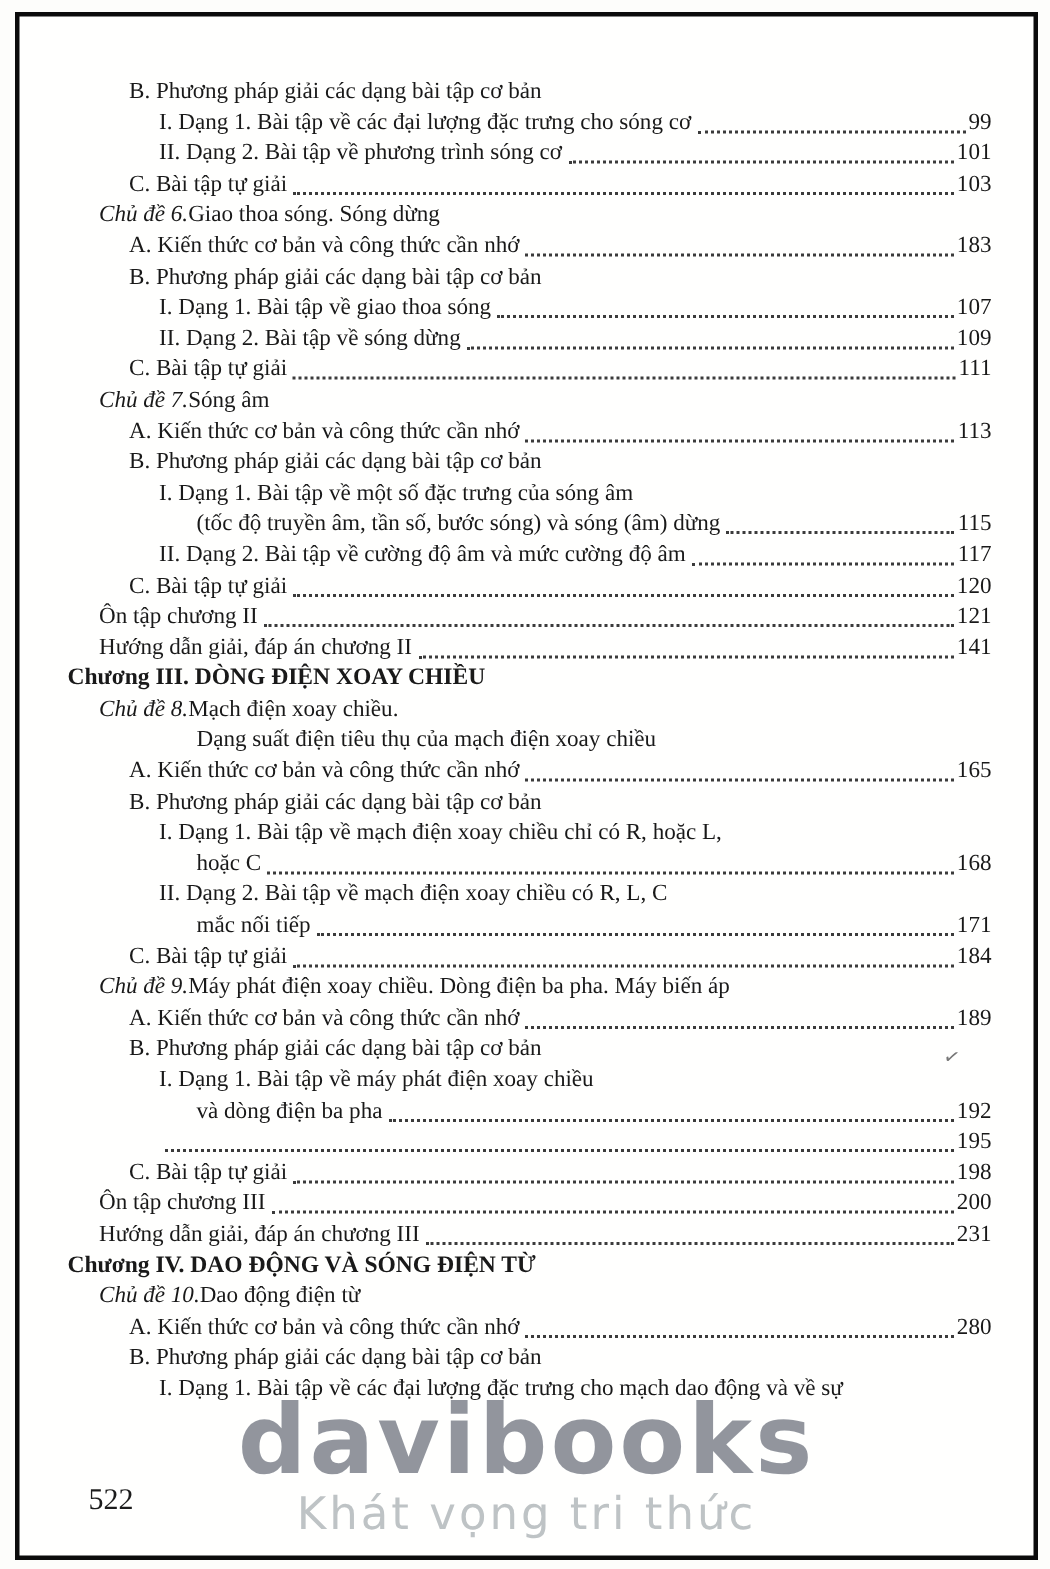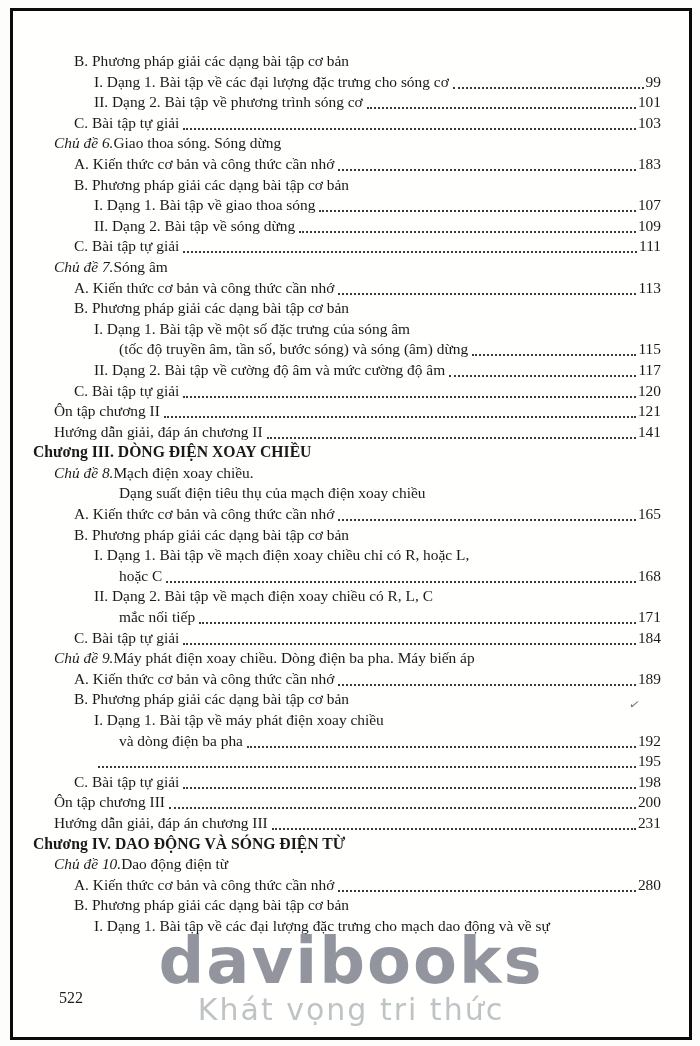--- a/index.html
+++ b/index.html
@@ -8,21 +8,21 @@
     font-family:"Liberation Serif", serif;
     -webkit-font-smoothing:antialiased;
   }
   .scan { position:relative; width:700px; height:1046px; background:#fdfdfb; overflow:hidden; }
   .frame {
     position:absolute; top:8px; left:10px; right:8px; bottom:6px;
     border:3px solid #0b0b0b; background:#fffffe;
   }
   .content {
     position:absolute; top:0; left:0; right:0; bottom:0;
-    padding:40px 28px 0 20px; z-index:2;font-family:Liberation Serif, serif;
+    padding:40px 28px 0 32px; z-index:2;font-family:Liberation Serif, serif;
   }
   .row {
     display:flex; align-items:baseline;
     line-height:20.6px; font-size:15.4px; color:#191919;
     white-space:nowrap;
   }
   .ind0 { padding-left:0;align-items:center; }
   .ind1 { padding-left:21px; }
   .ind2 { padding-left:41px; }
   .ind3 { padding-left:61px; }
@@ -32,21 +32,21 @@
   .txt  { }
   .leader {
     flex:1 1 auto; min-width:10px;
     border-bottom:2.2px dotted #3b3b3b;
     align-self:flex-end;
     margin:0 2px 3.5px 4px;
   }
   .pg { text-align:center; }
   .footer-page {
     position:absolute; left:46px; top:978px;
-    font-size:16px; color:#1c1c1c; z-index:2;
+    font-size:20px; color:#1c1c1c; z-index:2;
   }
   .watermark {
     position:absolute; left:0; right:0; top:918px;
     text-align:center; z-index:1; pointer-events:none;
   }
   .wm1 {
     font-family:"DejaVu Sans", sans-serif;
     font-size:64px; font-weight:bold; color:#0f172a; opacity:.45;
     letter-spacing:2px; line-height:64px;
   }

